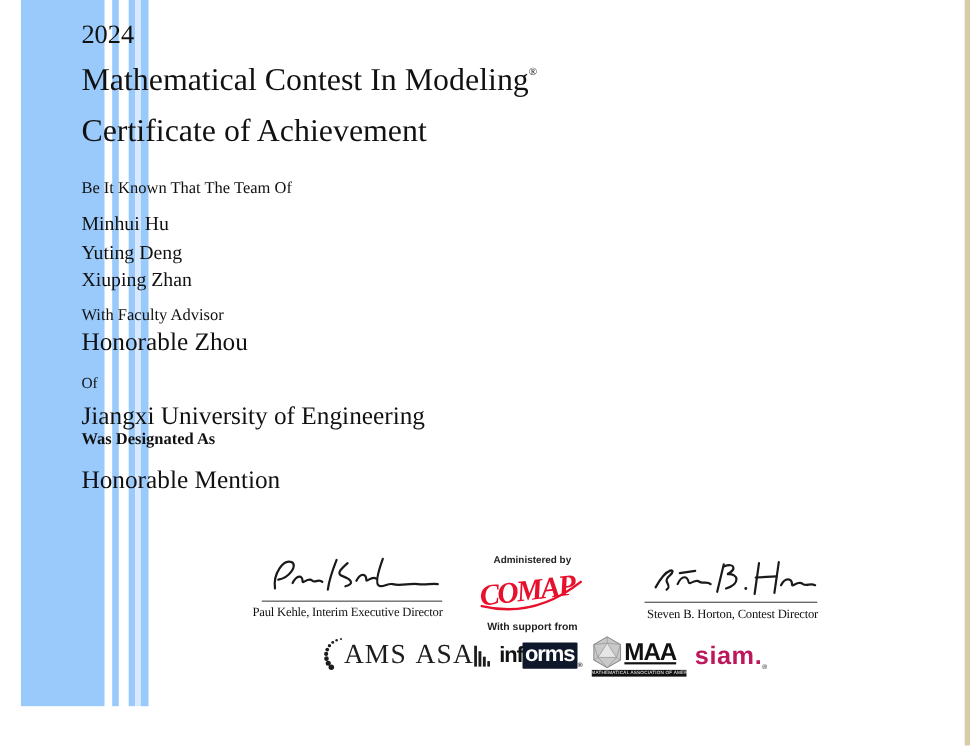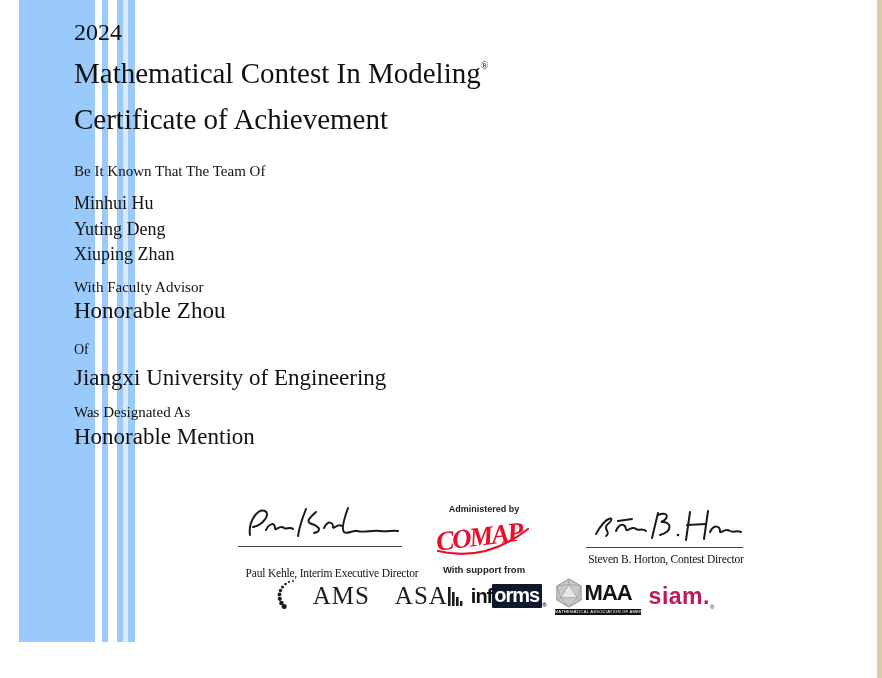--- a/index.html
+++ b/index.html
@@ -21,40 +21,40 @@
   .t-title sup{font-size:10px;vertical-align:14px;}
   .t-sub{top:103px;font-size:29px;}
   .t-small{font-size:15px;}
   .t-intro{top:163px;}
   .t-members{top:191px;font-size:18px;line-height:25.5px;}
   .t-advintro{top:279px;}
   .t-big{font-size:23px;}
   .t-advisor{top:298px;}
   .t-of{top:342px;font-size:14px;}
   .t-inst{top:365px;}
-  .t-desintro{top:404px;}
+  .t-desintro{top:392px;font-weight:bold;}
   .t-designation{top:424px;}
   
   .sig-svg{position:absolute;}
   .sig-line{position:absolute;border-top:1.6px solid #444;}
   .sig-caption{position:absolute;width:200px;text-align:center;font-size:11.5px;letter-spacing:-0.2px;}
   .admin-block{position:absolute;left:430px;top:504px;width:108px;text-align:center;}
   .admin-label,.support-label{font-family:"Liberation Sans",sans-serif;font-weight:bold;font-size:9px;color:#222;}
   .admin-label{margin-bottom:1px;}
   .support-label{margin-top:1px;font-size:9.5px;}
   
   .logo-row{position:absolute;left:293px;top:576px;width:404px;height:40px;
             display:flex;align-items:center;justify-content:center;gap:8px;}
   .logo{display:flex;align-items:center;}
-  .ams-text,.asa-text{font-family:"Liberation Serif",serif;font-size:25px;letter-spacing:1px;color:#1c1c1c;margin-left:17px;}
+  .ams-text,.asa-text{font-family:"Liberation Serif",serif;font-size:25px;letter-spacing:1px;color:#1c1c1c;}
   .informs{font-family:"Liberation Sans",sans-serif;font-weight:bold;font-size:20px;align-items:flex-end;}
   .informs .inf{color:#111;letter-spacing:-1px;}
   .informs .orms{background:#0f172a;color:#fff;padding:0 3px 1px 2px;letter-spacing:-1px;border-radius:1px;}
   .reg-tiny{font-size:6px;font-family:"Liberation Sans",sans-serif;align-self:flex-end;color:#111;}
-  .maa{flex-direction:column;align-items:flex-start;}
+  .maa{flex-direction:column;align-items:flex-start;text-decoration:underline;}
   .maa-top{display:flex;align-items:center;gap:2px;}
   .maa-text{font-family:"Liberation Sans",sans-serif;font-weight:bold;font-size:22px;letter-spacing:-1px;color:#111;}
   .maa-caption{background:#111;color:#fff;font-family:"Liberation Sans",sans-serif;font-size:4.2px;
                line-height:6px;letter-spacing:0.2px;width:86px;text-align:center;margin-top:1px;white-space:nowrap;overflow:hidden;}
   .siam-text{font-family:"Liberation Sans",sans-serif;font-weight:900;font-size:23px;letter-spacing:0.5px;color:#be185d;}
 </style>
 </head>
 <body>
 
 <div class="page">
@@ -90,21 +90,21 @@
     <g fill="none" stroke="#1a1a1a" stroke-width="2" stroke-linecap="round">
       <path d="M10 30 C8 16 18 3 25 6 C31 9 23 20 13 22"></path>
       <path d="M26 25 C30 17 35 18 35 23 C35 27 40 19 44 23 C46 25 50 21 53 24"></path>
       <path d="M66 4 C62 14 59 24 58 31"></path>
       <path d="M76 7 C68 14 66 17 72 19 C80 22 82 26 74 28"></path>
       <path d="M84 23 C88 15 93 17 93 22 C93 25 98 18 102 21"></path>
       <path d="M108 3 C104 14 101 24 104 27 C107 30 112 25 117 26 C124 28 132 25 140 26 C147 27 153 25 158 26"></path>
     </g>
   </svg>
   <div class="sig-line" style="left:238px;top:546px;width:164px;"></div>
-  <div class="sig-caption" style="left:232px;top:551px;margin-top:16px;">Paul Kehle, Interim Executive Director</div>
+  <div class="sig-caption" style="left:216px;top:551px;">Paul Kehle, Interim Executive Director</div>
 
   <div class="admin-block">
     <div class="admin-label">Administered by</div>
     <svg width="102" height="44" viewBox="0 0 102 44">
       <text x="3" y="30" font-family="Liberation Serif" font-size="27" font-style="italic" font-weight="bold" letter-spacing="-2" fill="#E8112D" transform="rotate(-7 51 22)" class="comap-fill">COMAP</text>
       <path d="M5 36 C30 42 62 40 95 14" stroke="#E8112D" stroke-width="2.2" fill="none" stroke-linecap="round" class="comap-stroke"></path>
     </svg>
     <div class="support-label">With support from</div>
   </div>
 

